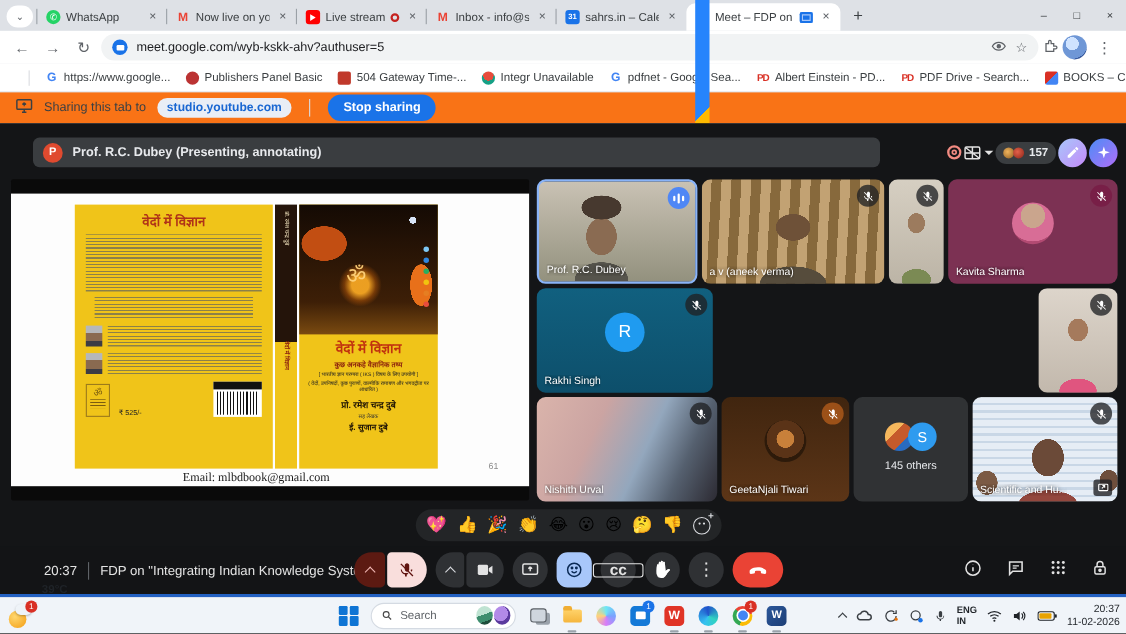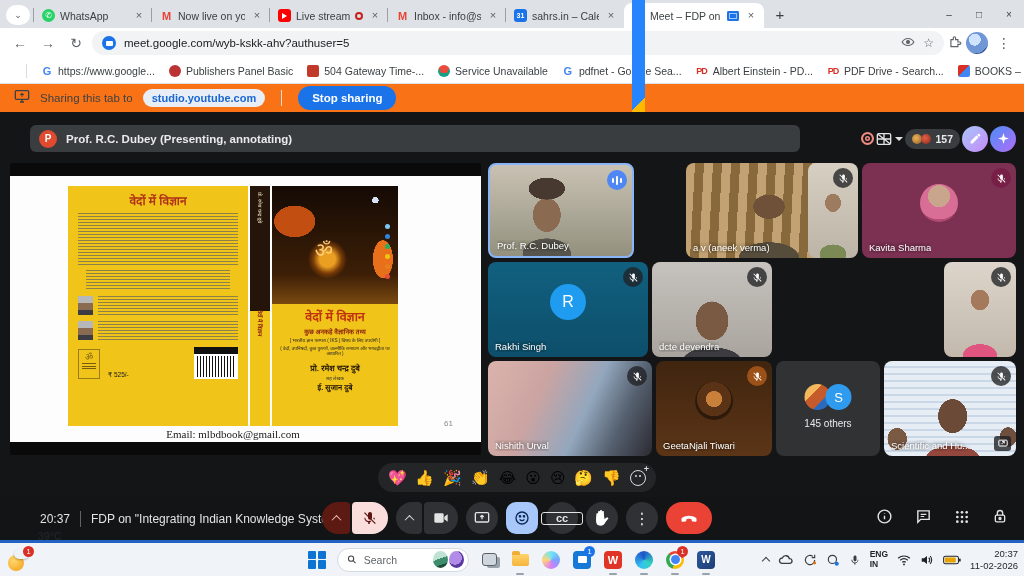--- a/index.html
+++ b/index.html
@@ -131,21 +131,21 @@
   .sharebadge{position:absolute;right:5px;bottom:5px;width:17px;height:15px;border-radius:3px;background:rgba(32,33,36,.8);display:flex;align-items:center;justify-content:center;color:#fff;}
   .avc{position:absolute;left:50%;top:42%;transform:translate(-50%,-50%);border-radius:50%;}
   .t-dubey{left:0;top:0;width:146px;border:2px solid #8ab4f8;background:
     radial-gradient(ellipse 30px 18px at 40% 26%,#47392f 0 60%,transparent 61%),
     radial-gradient(ellipse 23px 28px at 40% 55%,#8a6b52 0 60%,transparent 61%),
     radial-gradient(ellipse 40px 26px at 40% 98%,#56544c 0 60%,transparent 61%),
     linear-gradient(180deg,#c9c2b4,#93917e);}
   .t-aneek{left:150px;top:0;width:166px;background:
     radial-gradient(ellipse 26px 20px at 50% 46%,#6e5138 0 60%,transparent 61%),
     radial-gradient(ellipse 50px 26px at 50% 100%,#564c3c 0 60%,transparent 61%),
-    repeating-linear-gradient(93deg,#c2a273 0 9px,#87693c 9px 18px); margin-left: 48px;}
+    repeating-linear-gradient(93deg,#c2a273 0 9px,#87693c 9px 18px);}
   .t-woman1{left:320px;top:0;width:50px;background:
     radial-gradient(ellipse 13px 15px at 50% 42%,#9c7b5e 0 60%,transparent 61%),
     radial-gradient(ellipse 22px 16px at 50% 96%,#7b8a54 0 60%,transparent 61%),
     linear-gradient(180deg,#d6cfc2,#bcb4a6);}
   .t-kavita{left:374px;top:0;width:154px;background:#7c3153;}
   .av-kavita{width:38px;height:38px;background:radial-gradient(circle at 50% 32%,#caa58d 0 34%,#d86d96 35% 72%,#b24a72 73%);}
   .t-rakhi{left:0;top:99px;width:160px;background:linear-gradient(180deg,#11607f,#0d4f6b);}
   .av-letter{width:36px;height:36px;background:#1f9bf0;color:#fff;font-size:16px;display:flex;align-items:center;justify-content:center;}
   .t-dcte{left:164px;top:99px;width:120px;background:
     radial-gradient(ellipse 27px 32px at 50% 62%,#7b5a44 0 60%,transparent 61%),
@@ -188,21 +188,21 @@
   .seg{height:32px;display:flex;align-items:center;justify-content:center;}
   .micgrp,.camgrp{display:flex;gap:2px;}
   .mic-ch{width:28px;border-radius:16px 4px 4px 16px;background:#5c1a12;color:#f2b8b5;}
   .mic-main{width:36px;border-radius:4px 16px 16px 4px;background:#f9dedc;color:#601410;}
   .cam-ch{width:26px;border-radius:16px 4px 4px 16px;background:#2f3134;color:#dadce0;}
   .cam-main{width:34px;border-radius:4px 16px 16px 4px;background:#2f3134;color:#e3e3e3;}
   .cbtn{width:32px;height:32px;border-radius:50%;background:#2f3134;color:#e3e3e3;display:flex;align-items:center;justify-content:center;}
   .cbtn.active-react{border-radius:10px;background:#a8c7fa;color:#0b2a55;}
   .endcall{width:46px;height:32px;border-radius:16px;background:#ea4335;color:#fff;display:flex;align-items:center;justify-content:center;}
   .chevup{width:7px;height:7px;border-left:1.7px solid currentColor;border-top:1.7px solid currentColor;transform:rotate(45deg) translate(1px,1px);}
-  .cctxt{font-size:11px;font-weight:bold;border:1.5px solid currentColor;border-radius:3px;padding:0 14px;line-height:11px;}
+  .cctxt{font-size:14px;font-weight:bold;border:1.5px solid currentColor;border-radius:3px;padding:0 14px;line-height:11px;}
   .hand{font-size:15px;filter:grayscale(1) brightness(2.4);}
   .cb-right{position:absolute;right:16px;top:0;height:43px;display:flex;align-items:center;gap:22px;color:#e3e3e3;}
 
   
   .winedge{height:3px;background:#2361c2;}
   .taskbar{position:relative;height:33px;background:#f0f4f9;display:flex;align-items:center;}
   .tb-weather{position:absolute;left:8px;display:flex;align-items:center;gap:6px;}
   .wicon{position:relative;width:24px;height:22px;}
   .wicon .sun{position:absolute;left:0;bottom:0;width:16px;height:16px;border-radius:50%;background:radial-gradient(circle at 35% 35%,#ffd76e,#f39c12);}
   .wicon .cloud{position:absolute;left:6px;top:0;width:15px;height:10px;border-radius:6px;background:#eef3f8;box-shadow:0 1px 2px rgba(0,0,0,.25);}
@@ -325,21 +325,21 @@
     <span class="bm">
         <span class="bmico red-ic"></span>
         <span>Publishers Panel Basic</span>
       </span>
     <span class="bm">
         <span class="bmico sq-ic"></span>
         <span>504 Gateway Time-...</span>
       </span>
     <span class="bm">
         <span class="bmico srv-ic"></span>
-        <span>Service Unavailable</span>
+        <span>Integr Unavailable</span>
       </span>
     <span class="bm">
         <span class="bmico g-ic">G</span>
         <span>pdfnet - Google Sea...</span>
       </span>
     <span class="bm">
         <span class="bmico pd-ic">PD</span>
         <span>Albert Einstein - PD...</span>
       </span>
     <span class="bm">
@@ -504,30 +504,20 @@
         <span class="mute">
             <svg viewBox="0 0 24 24" fill="currentColor">
               <path d="M12 14.5c1.7 0 3-1.3 3-3V6c0-1.7-1.3-3-3-3S9 4.3 9 6v5.5c0 1.7 1.3 3 3 3z"></path>
               <path d="M17.3 11.5c0 .6-.1 1.2-.3 1.7l1.5 1.5c.5-1 .8-2.1.8-3.2h-2zM5.5 11.5h-2c0 3.4 2.5 6.2 5.8 6.9V21h2.4v-2.6c.8-.2 1.6-.5 2.3-1l-1.5-1.5c-.7.4-1.6.6-2.5.6-2.8 0-5-2.2-5-5z"></path>
               <path d="M4.3 3.3 3 4.6l16.4 16.4 1.3-1.3z"></path>
             </svg>
           </span>
         <span class="tname">Rakhi Singh</span>
       </div>
 
-      <div class="tile t-dcte">
-        <span class="mute">
-            <svg viewBox="0 0 24 24" fill="currentColor">
-              <path d="M12 14.5c1.7 0 3-1.3 3-3V6c0-1.7-1.3-3-3-3S9 4.3 9 6v5.5c0 1.7 1.3 3 3 3z"></path>
-              <path d="M17.3 11.5c0 .6-.1 1.2-.3 1.7l1.5 1.5c.5-1 .8-2.1.8-3.2h-2zM5.5 11.5h-2c0 3.4 2.5 6.2 5.8 6.9V21h2.4v-2.6c.8-.2 1.6-.5 2.3-1l-1.5-1.5c-.7.4-1.6.6-2.5.6-2.8 0-5-2.2-5-5z"></path>
-              <path d="M4.3 3.3 3 4.6l16.4 16.4 1.3-1.3z"></path>
-            </svg>
-          </span>
-        <span class="tname">dcte devendra</span>
-      </div>
 
 
       <div class="tile t-pink">
         <span class="mute">
             <svg viewBox="0 0 24 24" fill="currentColor">
               <path d="M12 14.5c1.7 0 3-1.3 3-3V6c0-1.7-1.3-3-3-3S9 4.3 9 6v5.5c0 1.7 1.3 3 3 3z"></path>
               <path d="M17.3 11.5c0 .6-.1 1.2-.3 1.7l1.5 1.5c.5-1 .8-2.1.8-3.2h-2zM5.5 11.5h-2c0 3.4 2.5 6.2 5.8 6.9V21h2.4v-2.6c.8-.2 1.6-.5 2.3-1l-1.5-1.5c-.7.4-1.6.6-2.5.6-2.8 0-5-2.2-5-5z"></path>
               <path d="M4.3 3.3 3 4.6l16.4 16.4 1.3-1.3z"></path>
             </svg>
           </span>

